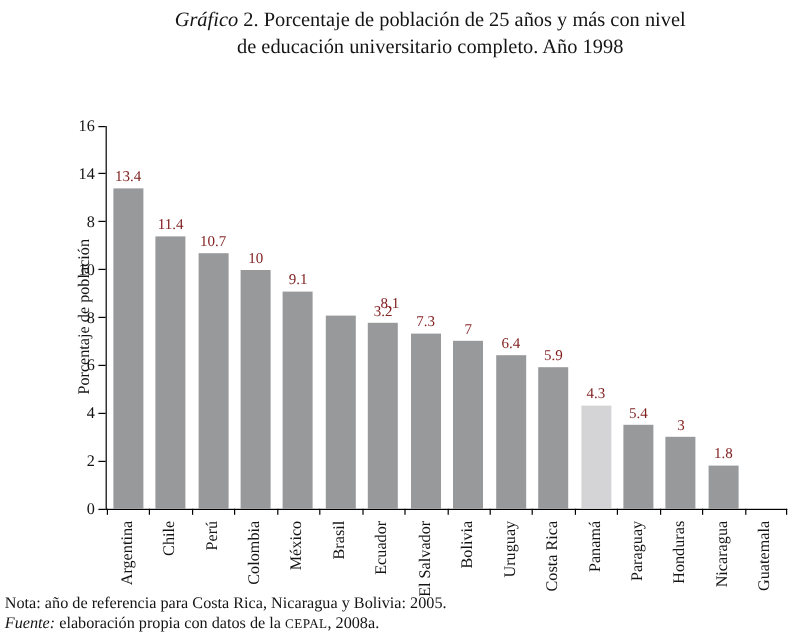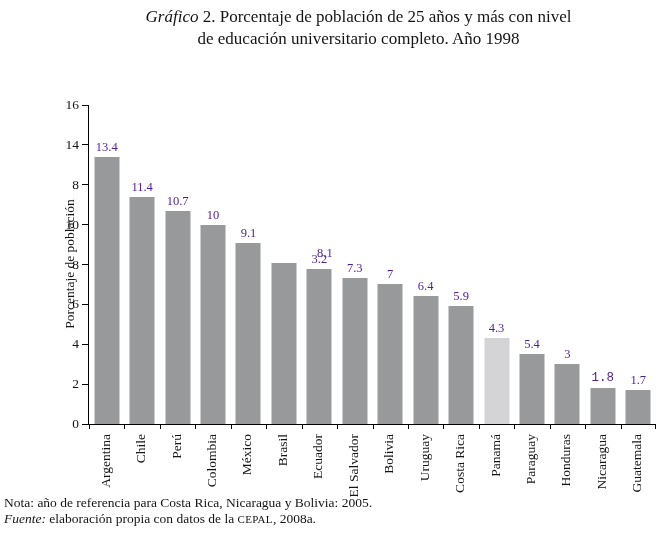--- a/index.html
+++ b/index.html
@@ -46,21 +46,21 @@
   .bar{
     position:absolute;bottom:0;left:50%;
     transform:translateX(-50%);
     width:25px;
   }
   .bar-value{
     position:absolute;left:50%;
     transform:translateX(-50%);
     white-space:nowrap;
     font-size:12.5px;line-height:14px;
-    color:#4c1d95;
+    color:#7f1d1d;
   }
   .x-labels{
     position:absolute;left:88px;top:425px;width:567px;height:90px;
   }
   .x-label{
     position:absolute;
     width:90px;height:14px;line-height:14px;
     text-align:right;
     font-size:13.5px;color:#141414;
     transform-origin:top right;
@@ -172,25 +172,21 @@
       <div class="slot" style="left: 75%; width: 6.25%;">
         <div class="bar" style="height: 21.875%; background: rgb(151, 153, 155);"></div>
         <div class="bar-value" style="bottom: calc(21.875% + 3px);">5.4</div>
       </div>
       <div class="slot" style="left: 81.25%; width: 6.25%;">
         <div class="bar" style="height: 18.75%; background: rgb(151, 153, 155);"></div>
         <div class="bar-value" style="bottom: calc(18.75% + 3px);">3</div>
       </div>
       <div class="slot" style="left: 87.5%; width: 6.25%;">
         <div class="bar" style="height: 11.25%; background: rgb(151, 153, 155);"></div>
-        <div class="bar-value" style="bottom: calc(11.25% + 3px); font-family: Liberation Mono, monospace;">1.8</div>
-      </div>
-      <div class="slot" style="left: 93.75%; width: 6.25%;">
-        <div class="bar" style="height: 10.625%; background: rgb(151, 153, 155);"></div>
-        <div class="bar-value" style="bottom: calc(10.625% + 3px);">1.7</div>
+        <div class="bar-value" style="bottom: calc(11.25% + 3px);">1.8</div>
       </div>
     </div>
 
   <div class="x-labels">
       <div class="x-label" style="left: -79.2812px; top: 9px;">Argentina</div>
       <div class="x-label" style="left: -43.8438px; top: 9px;">Chile</div>
       <div class="x-label" style="left: -8.40625px; top: 9px;">Perú</div>
       <div class="x-label" style="left: 27.0312px; top: 9px;">Colombia</div>
       <div class="x-label" style="left: 62.4688px; top: 9px;">México</div>
       <div class="x-label" style="left: 97.9062px; top: 9px;">Brasil</div>

